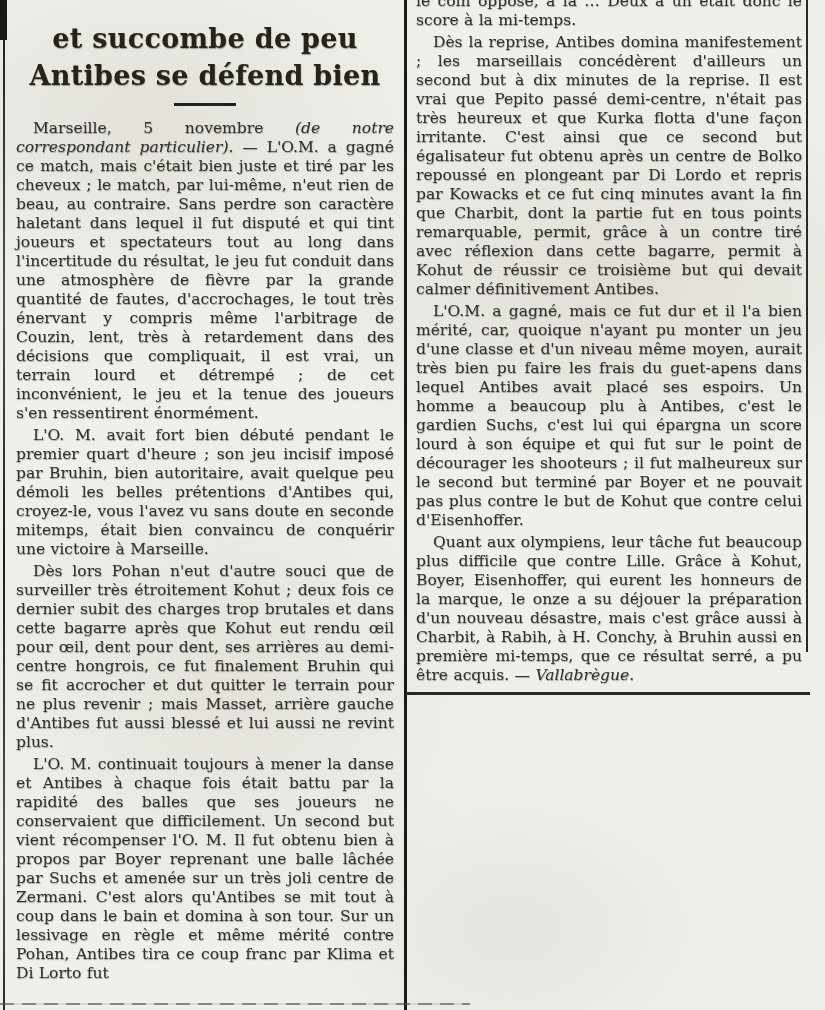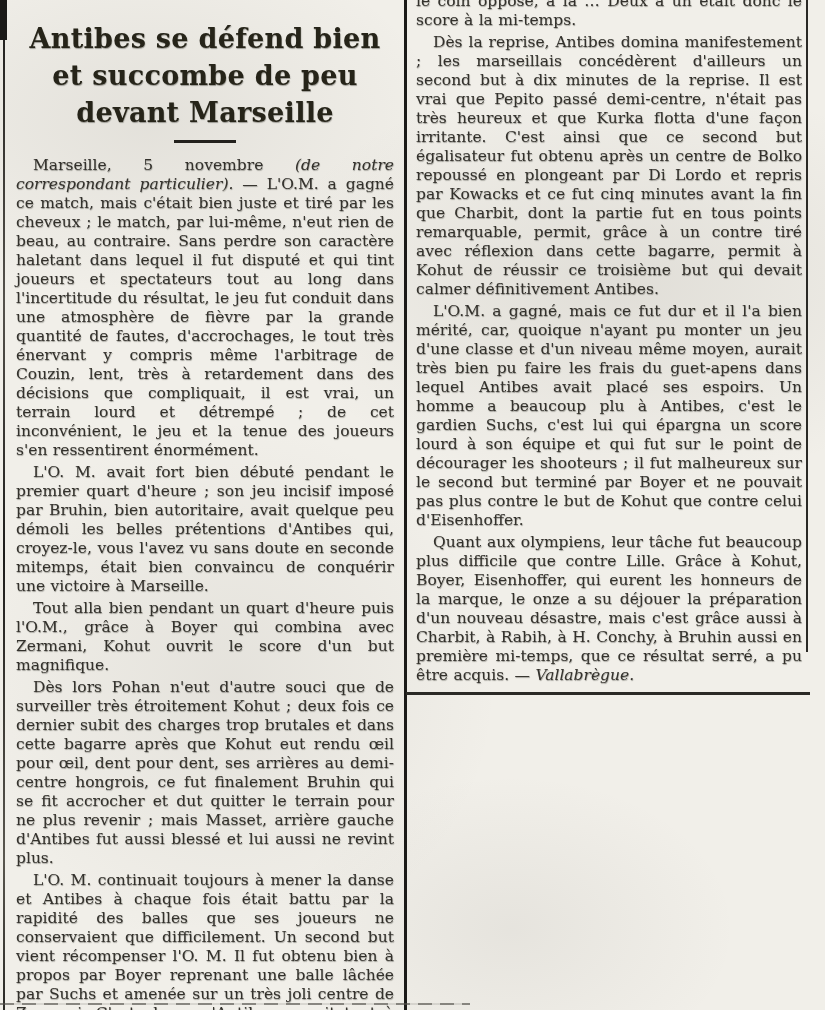--- a/index.html
+++ b/index.html
@@ -42,30 +42,28 @@
 <div class="sheet">
 
   <div class="rule rule-left"></div>
   <div class="rule rule-mid"></div>
   <div class="rule rule-right"></div>
   <div class="ink-blob"></div>
   <div class="rule-bottom"></div>
 
   <div class="col col-left">
     <h1 class="headline">
+      <span class="hl-line">et succombe de peu</span>
       <span class="hl-line">Antibes se défend bien</span>
-      <span class="hl-line">et succombe de peu</span>
-      <span class="hl-line">devant Marseille</span>
     </h1>
     <div class="headline-rule"></div>
 
     <p class="para"><span>Marseille, 5 novembre </span><em>(de notre correspondant particulier). </em><span>— L'O.M. a gagné ce match, mais c'était bien juste et tiré par les cheveux ; le match, par lui-même, n'eut rien de beau, au contraire. Sans perdre son caractère haletant dans lequel il fut disputé et qui tint joueurs et spectateurs tout au long dans l'incertitude du résultat, le jeu fut conduit dans une atmosphère de fièvre par la grande quantité de fautes, d'accrochages, le tout très énervant y compris même l'arbitrage de Couzin, lent, très à retardement dans des décisions que compliquait, il est vrai, un terrain lourd et détrempé ; de cet inconvénient, le jeu et la tenue des joueurs s'en ressentirent énormément.</span></p>
 
     <p class="para">L'O. M. avait fort bien débuté pendant le premier quart d'heure ; son jeu incisif imposé par Bruhin, bien autoritaire, avait quelque peu démoli les belles prétentions d'Antibes qui, croyez-le, vous l'avez vu sans doute en seconde mitemps, était bien convaincu de conquérir une victoire à Marseille.</p>
-    <p class="para">Tout alla bien pendant un quart d'heure puis l'O.M., grâce à Boyer qui combina avec Zermani, Kohut ouvrit le score d'un but magnifique.</p>
     <p class="para">Dès lors Pohan n'eut d'autre souci que de surveiller très étroitement Kohut ; deux fois ce dernier subit des charges trop brutales et dans cette bagarre après que Kohut eut rendu œil pour œil, dent pour dent, ses arrières au demi-centre hongrois, ce fut finalement Bruhin qui se fit accrocher et dut quitter le terrain pour ne plus revenir ; mais Masset, arrière gauche d'Antibes fut aussi blessé et lui aussi ne revint plus.</p>
     <p class="para"><span>L'O. M. continuait toujours à mener la danse et Antibes à chaque fois était battu par la rapidité des balles que ses joueurs ne conservaient que difficilement. Un second but vient récompenser l'O. M. Il fut obtenu bien à propos par Boyer reprenant une balle lâchée par Suchs et amenée sur un très joli centre de Zermani. C'est alors qu'Antibes se mit tout à coup dans le bain et domina à son tour. Sur un lessivage en règle et même mérité contre Pohan, Antibes tira ce coup franc par Klima et Di Lorto fut </span></p>
   </div>
 
   <div class="col col-right">
     <p class="para no-indent">le coin opposé, à la … Deux à un était donc le score à la mi-temps.</p>
     <p class="para">Dès la reprise, Antibes domina manifestement ; les marseillais concédèrent d'ailleurs un second but à dix minutes de la reprise. Il est vrai que Pepito passé demi-centre, n'était pas très heureux et que Kurka flotta d'une façon irritante. C'est ainsi que ce second but égalisateur fut obtenu après un centre de Bolko repoussé en plongeant par Di Lordo et repris par Kowacks et ce fut cinq minutes avant la fin que Charbit, dont la partie fut en tous points remarquable, permit, grâce à un contre tiré avec réflexion dans cette bagarre, permit à Kohut de réussir ce troisième but qui devait calmer définitivement Antibes.</p>
     <p class="para">L'O.M. a gagné, mais ce fut dur et il l'a bien mérité, car, quoique n'ayant pu monter un jeu d'une classe et d'un niveau même moyen, aurait très bien pu faire les frais du guet-apens dans lequel Antibes avait placé ses espoirs. Un homme a beaucoup plu à Antibes, c'est le gardien Suchs, c'est lui qui épargna un score lourd à son équipe et qui fut sur le point de décourager les shooteurs ; il fut malheureux sur le second but terminé par Boyer et ne pouvait pas plus contre le but de Kohut que contre celui d'Eisenhoffer.</p>
     <p class="para"><span>Quant aux olympiens, leur tâche fut beaucoup plus difficile que contre Lille. Grâce à Kohut, Boyer, Eisenhoffer, qui eurent les honneurs de la marque, le onze a su déjouer la préparation d'un nouveau désastre, mais c'est grâce aussi à Charbit, à Rabih, à H. Conchy, à Bruhin aussi en première mi-temps, que ce résultat serré, a pu être acquis. — </span><em class="sig">Vallabrègue.</em></p>
     <div class="end-rule"></div>

